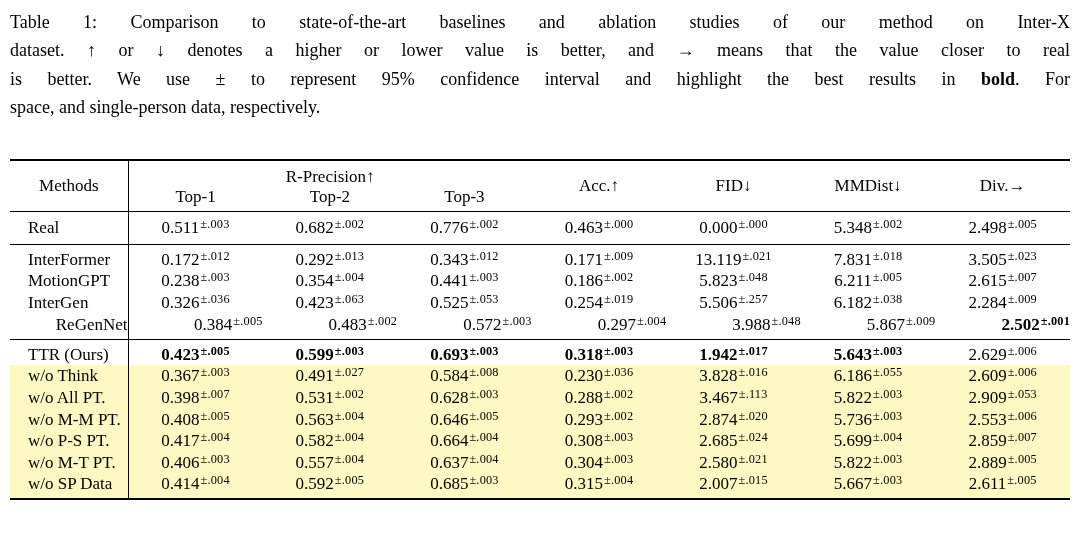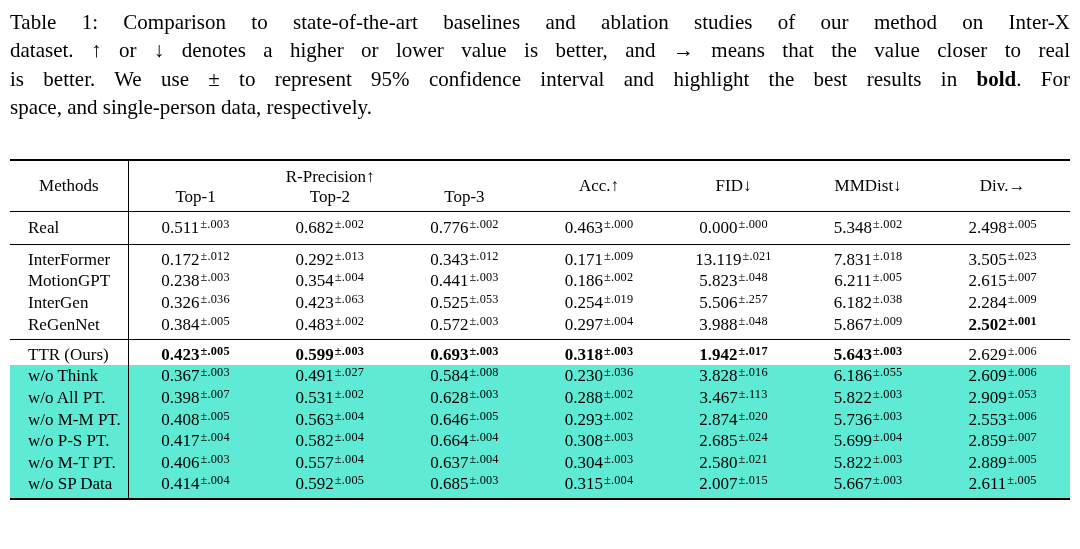--- a/index.html
+++ b/index.html
@@ -1,21 +1,21 @@
 <!DOCTYPE html>
 <html><head>
 <meta charset="utf-8">
 <style>
   * { margin: 0; padding: 0; box-sizing: border-box; }
   html, body { width: 1080px; height: 549px; background: #ffffff; overflow: hidden; }
   body { font-family: "Liberation Serif", "DejaVu Serif", serif; color: #000; }
   .page { width: 1080px; height: 549px; padding: 8px 10px 0 10px; }
 
   
-  .caption { width: 1060px; font-size: 21px; line-height: 28.4px; }
+  .caption { width: 1060px; font-size: 18px; line-height: 28.4px; }
   .cap-line { text-align: justify; white-space: normal; }
   .cap-line.just { text-align-last: justify; }
   .cap-line b { font-weight: bold; }
 
   
   table.tbl {
     width: 1060px;
     margin-top: 37px;
     border-collapse: collapse;
     table-layout: fixed;
@@ -36,25 +36,25 @@
   td.method {
     text-align: left;
     padding-left: 18px;
     border-right: 1.1px solid #000;
   }
   td.val { text-align: center; }
   tbody td { padding-top: 1.2px; padding-bottom: 1.2px; line-height: 19.2px; }
 
   #sec-real td { padding-top: 6.5px; padding-bottom: 6.5px; border-bottom: 1.4px solid #000; }
   #sec-baselines tr:first-child td { padding-top: 5px; }
-  #sec-baselines tr:last-child td  { padding-bottom: 5px; border-bottom: 1.4px solid #000; }
+  #sec-baselines tr:last-child td  { padding-bottom: 5px; border-bottom: 1.4px solid #000; text-align: right; }
   #sec-ours tr:first-child td { padding-top: 5px; }
   #sec-ours tr:last-child td  { padding-bottom: 5px; }
 
-  tr.grey td { background: #5eead4; font-family: Liberation Serif, serif; }
+  tr.grey td { background: #fef9c3; font-family: Liberation Serif, serif; }
   td.bold, td.bold sup { font-weight: bold; }
 
   sup.ci {
     font-size: 12.3px;
     line-height: 0;
     vertical-align: 5px;
     letter-spacing: 0.2px;
     padding-left: 1px;
   }
 </style>

